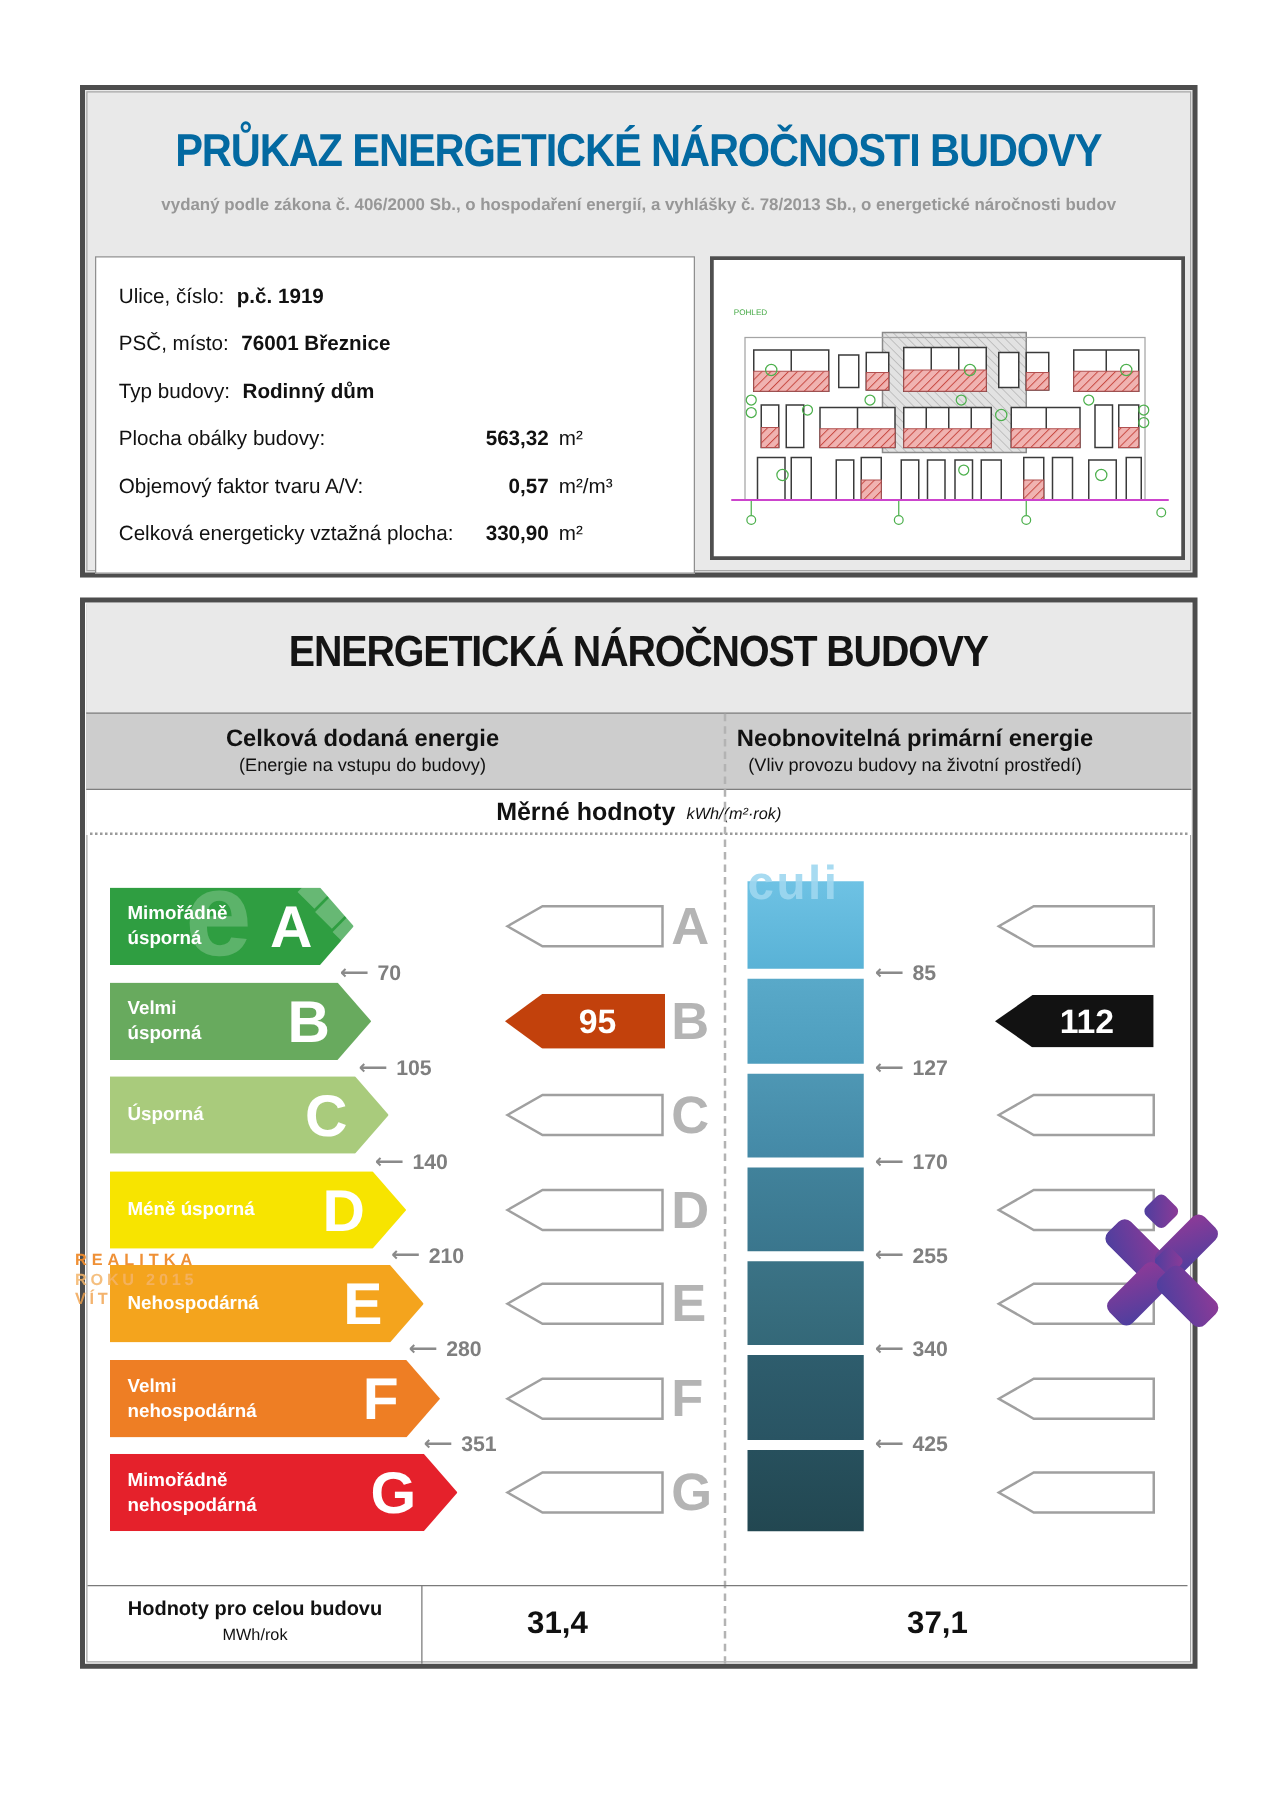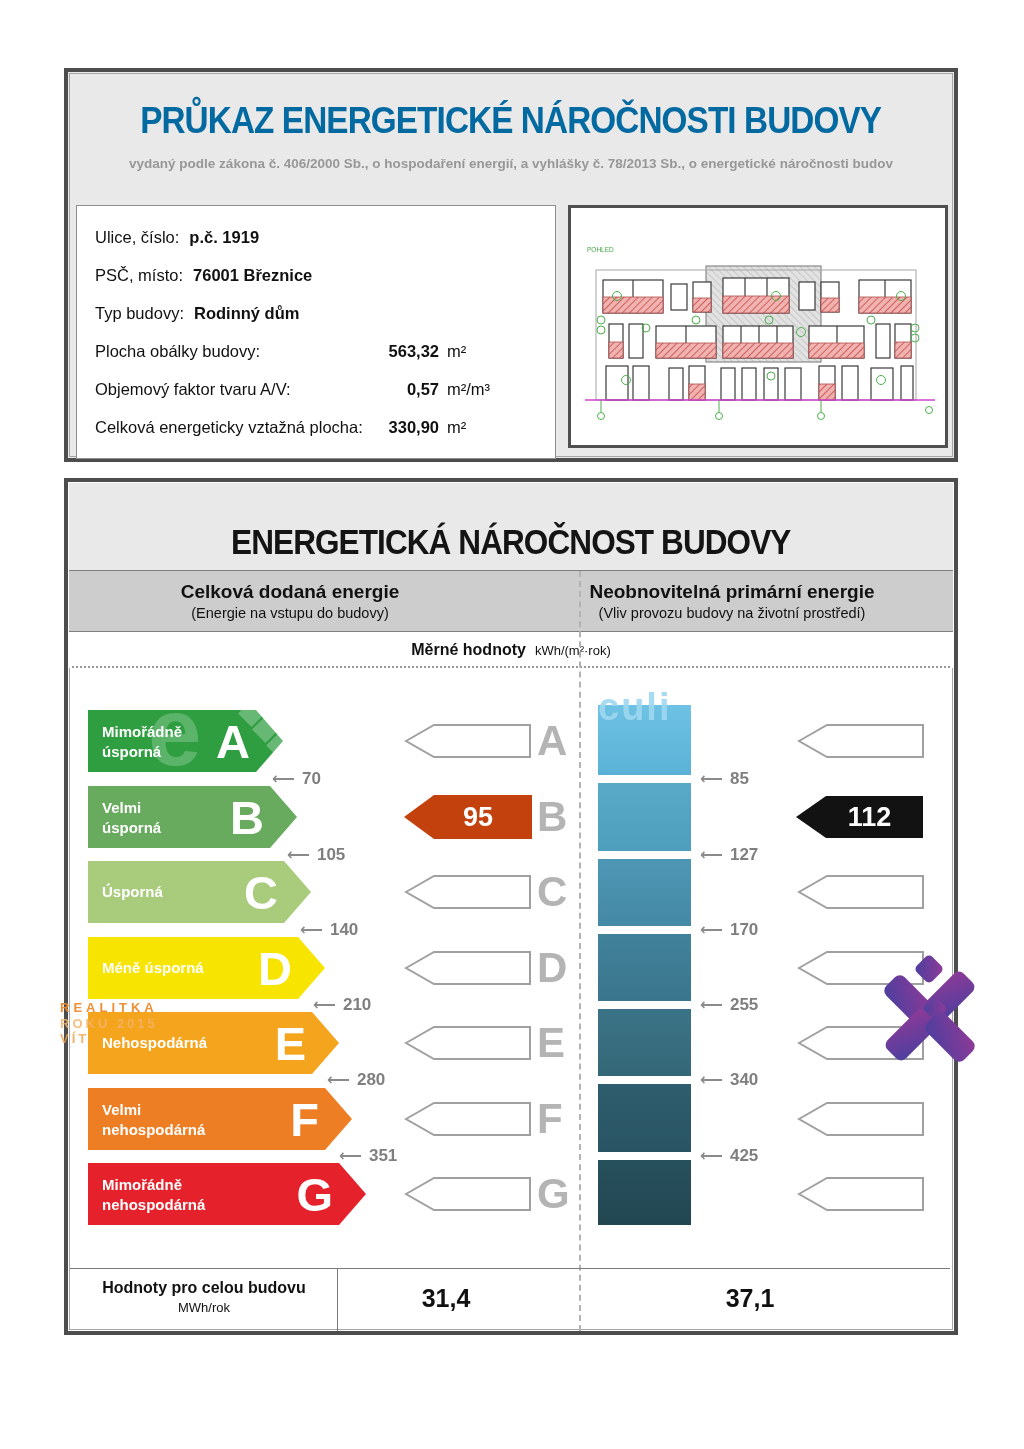--- a/index.html
+++ b/index.html
@@ -8,41 +8,41 @@
   .abs{position:absolute;}
   
   .dbox{position:absolute;border:4px solid #4d4d4d;box-sizing:border-box;}
   .dbox::before{content:"";position:absolute;inset:1px;border:1px solid #a6a6a6;pointer-events:none;}
   .box1{left:64px;top:68px;width:894px;height:394px;background:#e9e9e9;}
   .box2{left:64px;top:478px;width:894px;height:857px;background:#fff;}
   .strip2{left:69px;top:483px;width:884px;height:87px;background:#e9e9e9;}
   .cond{display:inline-block;transform:scaleX(.9);transform-origin:center;letter-spacing:-1px;}
   .title1{left:64px;top:100px;width:894px;text-align:center;font-size:37px;font-weight:900;color:#0369a1;}
   .subtitle1{left:64px;top:156px;width:894px;text-align:center;font-size:13.5px;font-weight:bold;color:#979797;}
-  .title2{left:64px;top:522px;width:894px;text-align:center;font-size:35px;font-weight:900;color:#141414;}
+  .title2{left:64px;top:502px;width:894px;text-align:center;font-size:35px;font-weight:900;color:#141414;}
   
   .infobox{left:76px;top:205px;width:480px;height:254px;background:#fff;border:1px solid #8f8f8f;
            box-sizing:border-box;display:flex;flex-direction:column;justify-content:space-around;
            padding:12px 46px 12px 18px;font-size:16.5px;}
   .irow{display:flex;align-items:baseline;white-space:nowrap;}
   .ival{font-weight:bold;margin-left:10px;}
   .ival2{font-weight:bold;margin-left:auto;}
   .iunit{width:62px;margin-left:8px;font-weight:normal;}
   
   .drawbox{left:568px;top:205px;width:380px;height:243px;background:#fff;border:3px solid #4f4f4f;box-sizing:border-box;}
   
   .band{left:69px;top:570px;width:884px;height:62px;background:#cdcdcd;border-top:1px solid #7e7e7e;
         border-bottom:1px solid #7e7e7e;box-sizing:border-box;display:flex;}
   .hcol{width:50%;display:flex;flex-direction:column;align-items:center;justify-content:center;}
   .hcol .t{font-size:19px;font-weight:bold;}
   .hcol .s{font-size:14.5px;margin-top:2px;}
   .unitsrow{left:69px;top:632px;width:884px;height:36px;background:#fff;display:flex;align-items:center;
             justify-content:center;gap:9px;}
-  .unitsrow .t{font-size:16px;font-weight:bold;}
-  .unitsrow .s{font-size:13px;}
+  .unitsrow .t{font-size:20px;font-weight:bold;}
+  .unitsrow .s{font-size:13px;font-style:italic;}
   .dothr{left:72px;top:666px;width:878px;border-top:2px dotted #9a9a9a;}
   .vdash{left:579px;top:571px;height:760px;border-left:2px dashed #b3b3b3;}
   
   .bar{position:absolute;left:88px;height:62px;color:#fff;
        clip-path:polygon(0 0,calc(100% - 27px) 0,100% 50%,calc(100% - 27px) 100%,0 100%);}
   .bar .lbl{position:absolute;left:14px;top:50%;transform:translateY(-50%);font-size:15px;
             font-weight:bold;line-height:1.3;white-space:pre-line;}
   .bar .ltr{position:absolute;right:33px;top:50%;transform:translateY(-50%);font-size:47px;font-weight:800;}
   .thresh{position:absolute;height:20px;display:flex;align-items:center;gap:7px;color:#7f7f7f;font-weight:bold;}
   .thresh .arr{font-size:16px;line-height:1;color:#8a8a8a;}

